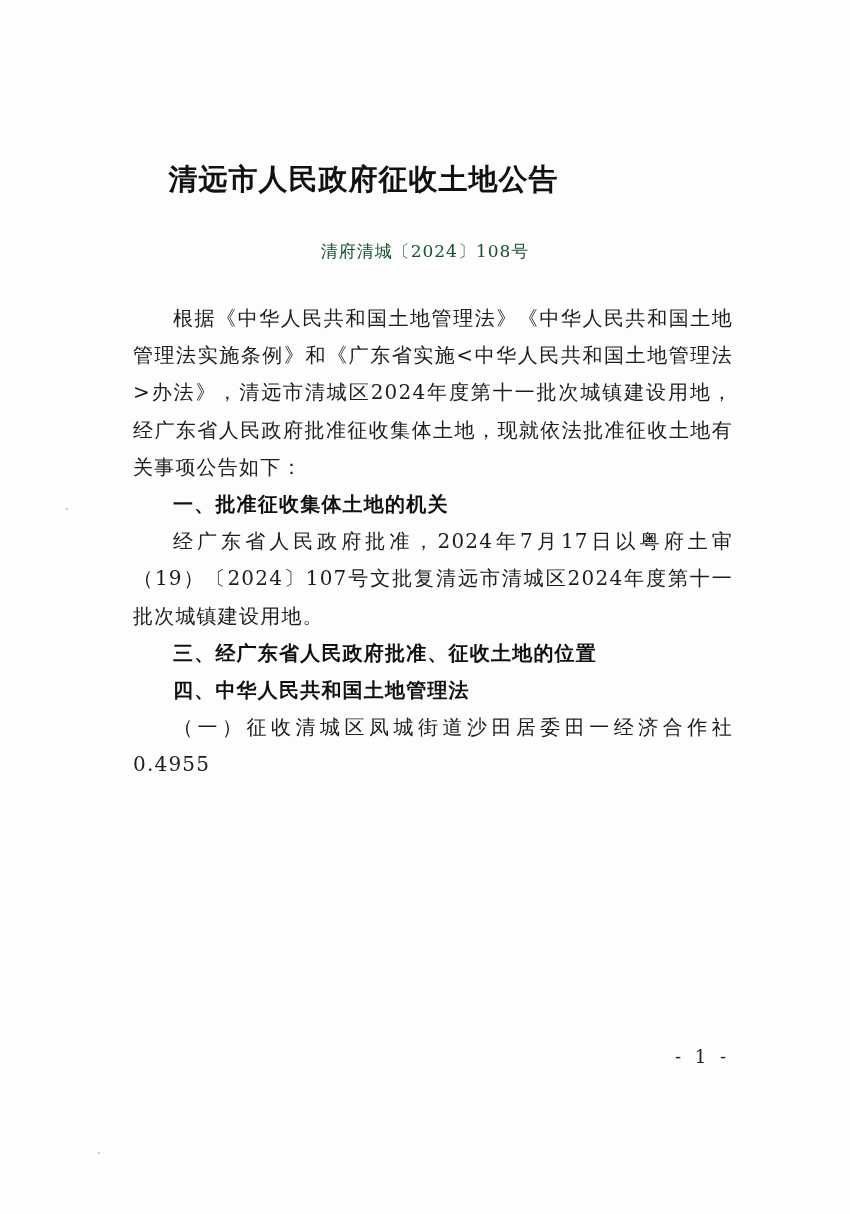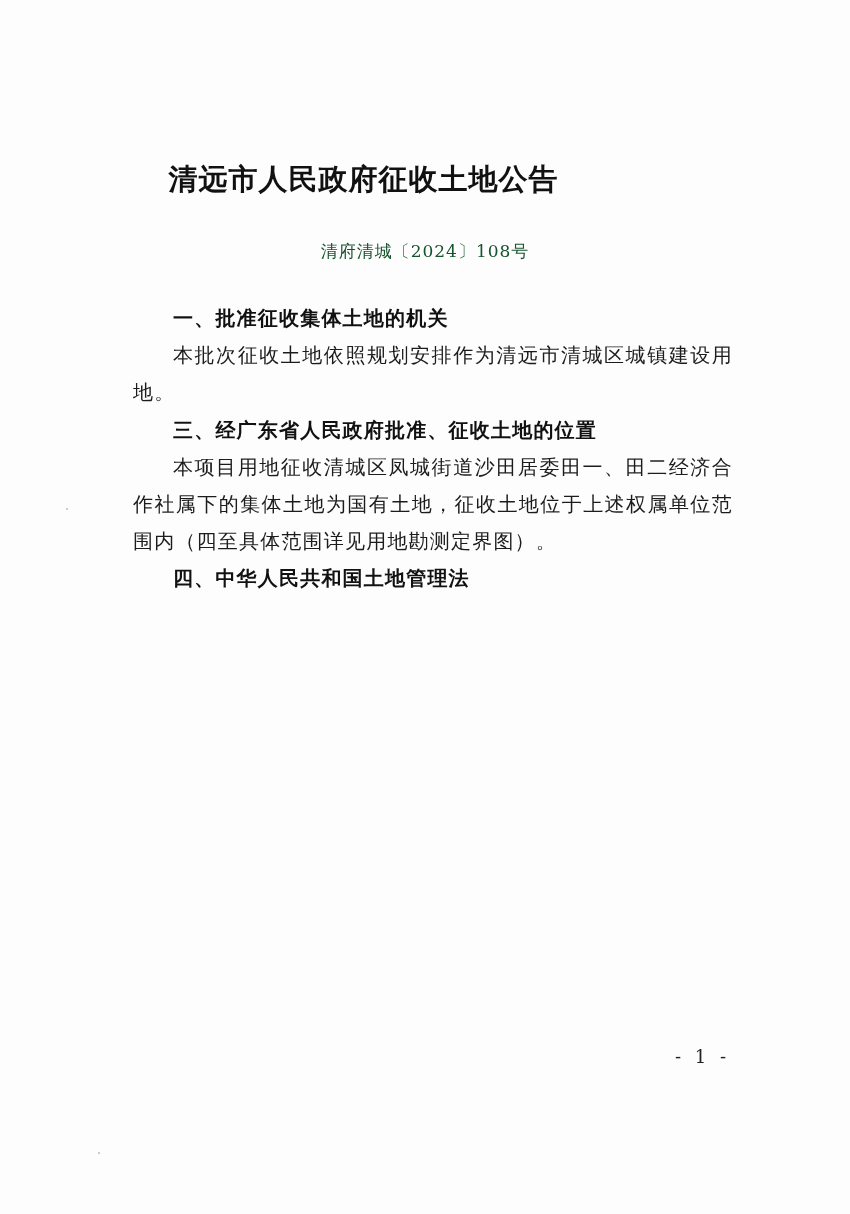--- a/index.html
+++ b/index.html
@@ -84,28 +84,29 @@
 </head>
 <body>
 
 <div class="page">
 
   <div class="title">清远市人民政府征收土地公告</div>
 
   <div class="docno">清府清城〔2024〕108号</div>
 
   <div class="body">
+    <p>根据《中华人民共和国土地管理法》《中华人民共和国土地管理法实施条例》和《广东省实施&lt;中华人民共和国土地管理法&gt;办法》，清远市清城区2024年度第十一批次城镇建设用地，经广东省人民政府批准征收集体土地，现就依法批准征收土地有关事项公告如下：</p>
 
     <h2>一、批准征收集体土地的机关</h2>
+    <p>经广东省人民政府批准，2024年7月17日以粤府土审（19）〔2024〕107号文批复清远市清城区2024年度第十一批次城镇建设用地。</p>
 
-    <p>本批次征收土地依照规划安排作为清远市清城区城镇建设用地。</p>
 
     <h2>三、经广东省人民政府批准、征收土地的位置</h2>
-    <p>本项目用地征收清城区凤城街道沙田居委田一、田二经济合作社属下的集体土地为国有土地，征收土地位于上述权属单位范围内（四至具体范围详见用地勘测定界图）。</p>
 
     <h2>四、中华人民共和国土地管理法</h2>
+    <p>（一）征收清城区凤城街道沙田居委田一经济合作社0.4955</p>
   </div>
 
   <div class="pagenum">- 1 -</div>
 
   <div class="speck" style="left:66px; top:508px;"></div>
   <div class="speck" style="left:98px; top:1152px;"></div>
 </div>
 
 </body></html>

